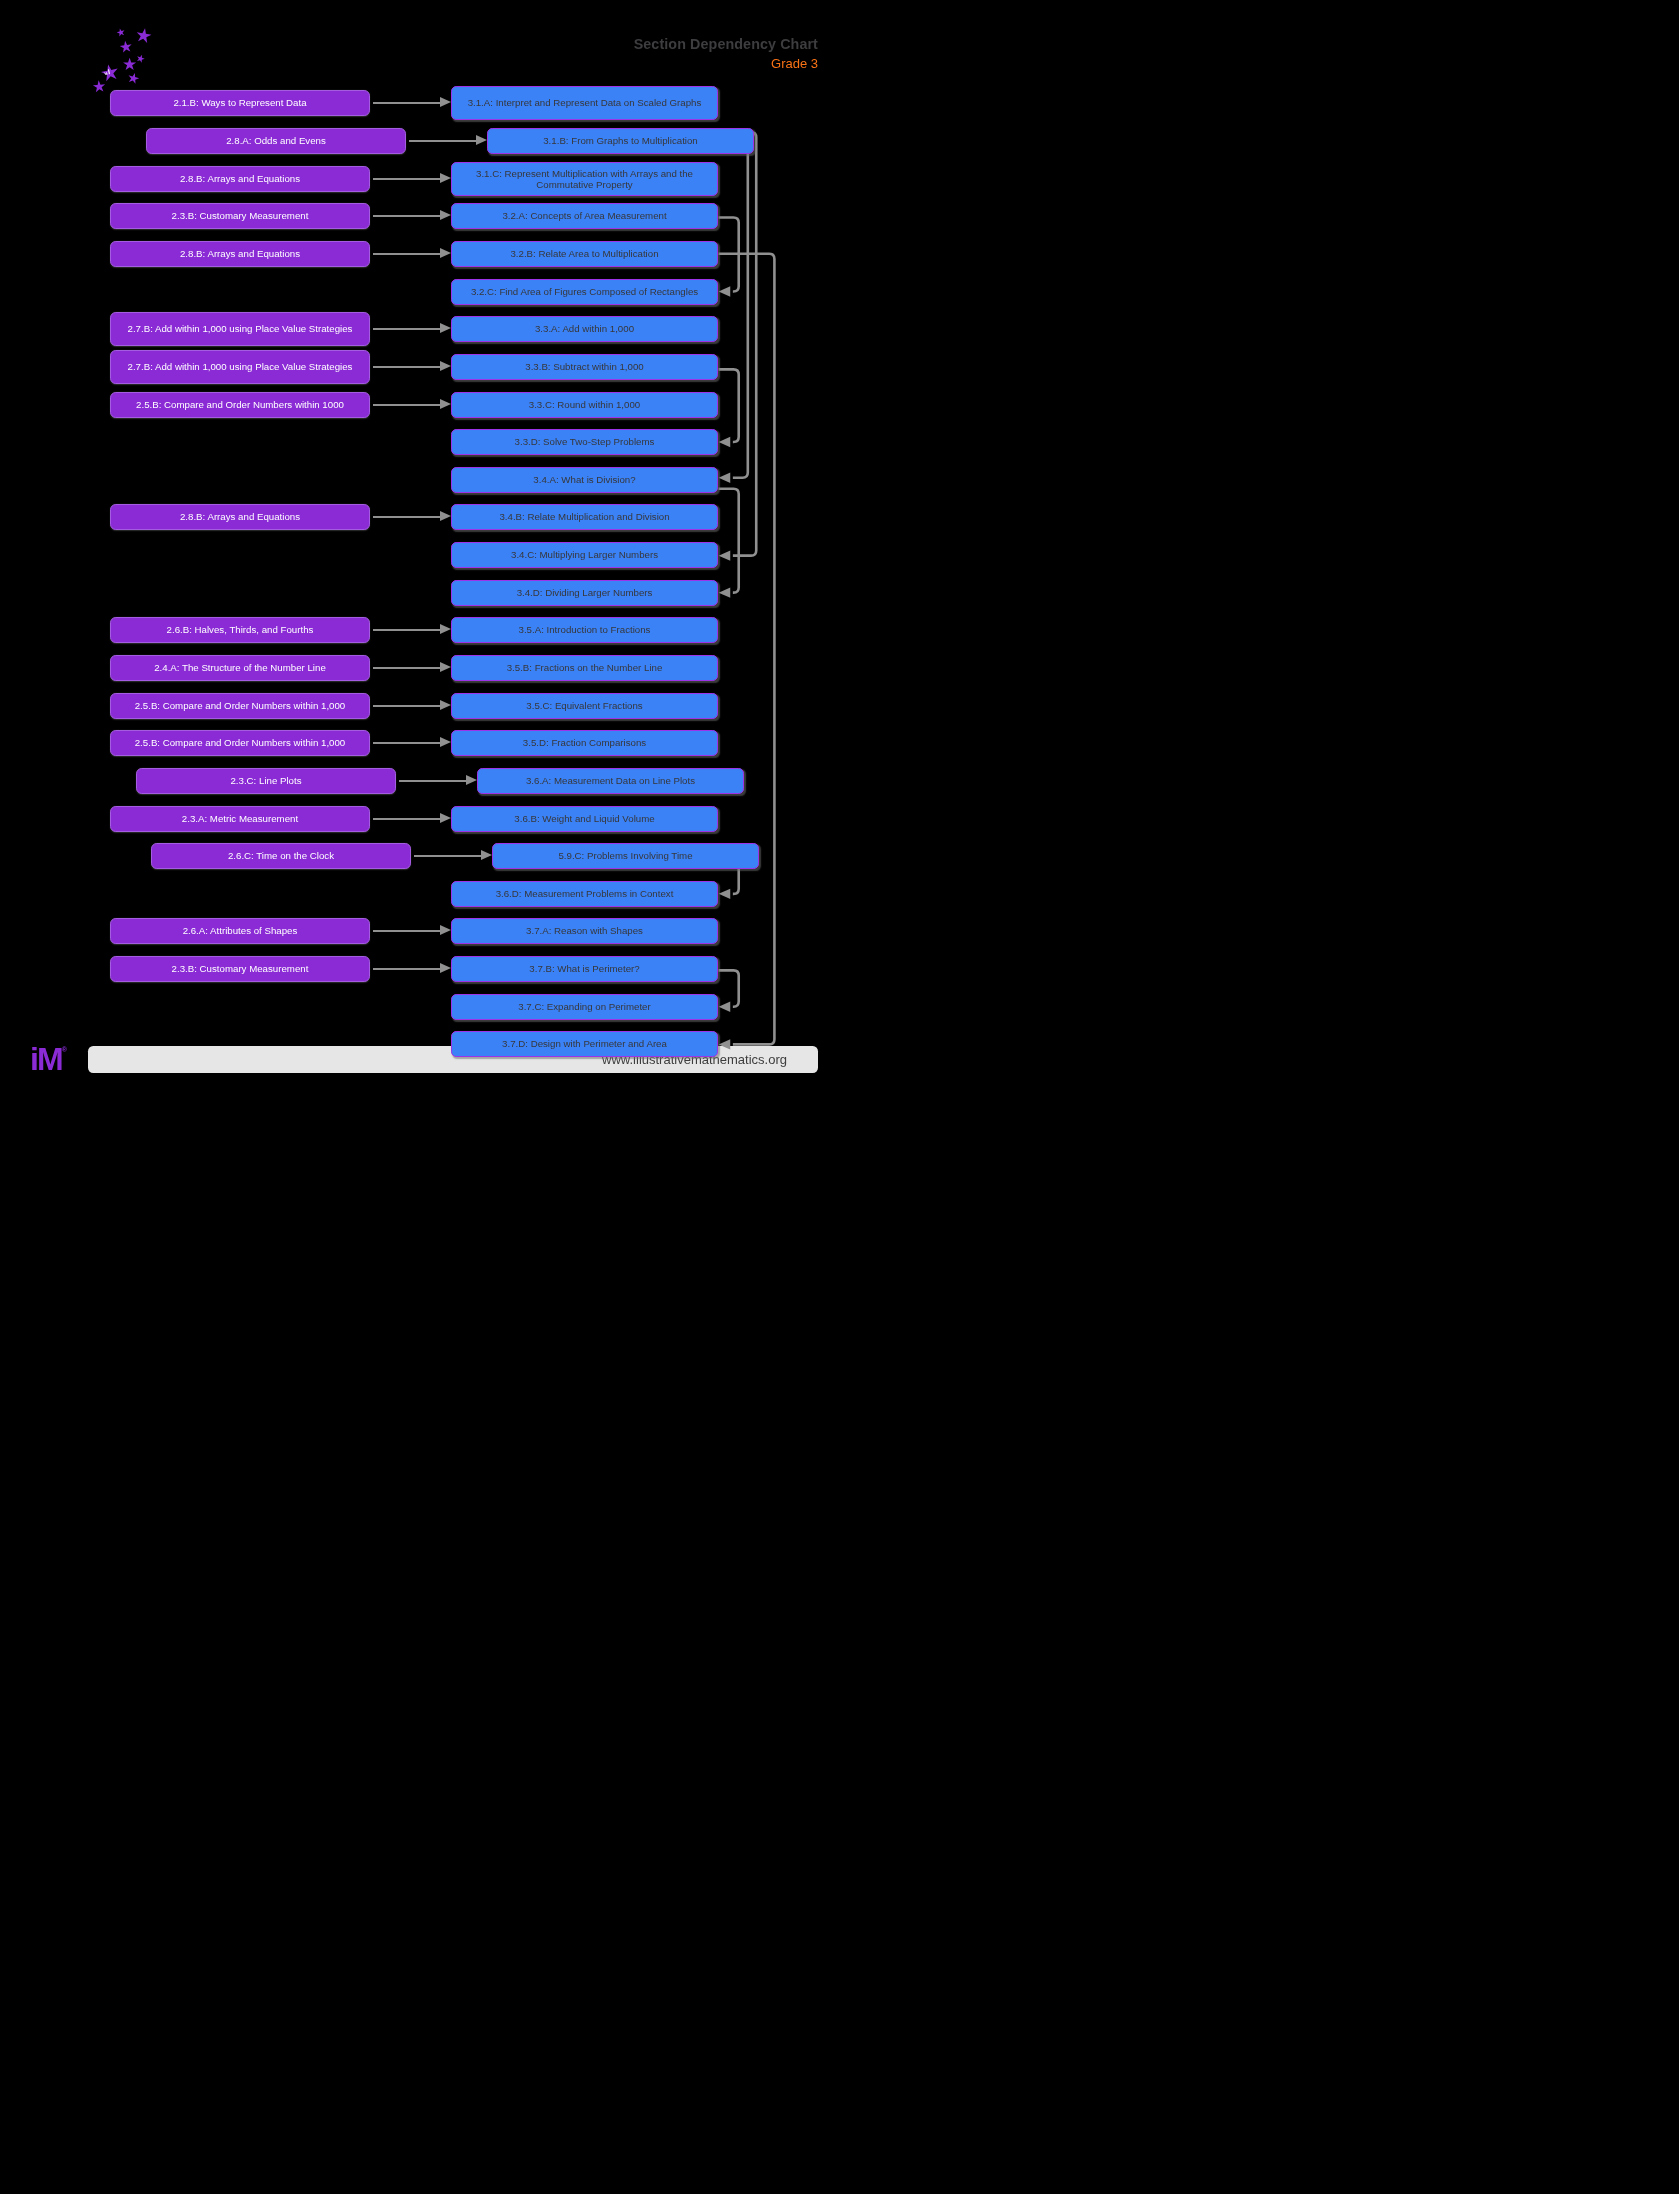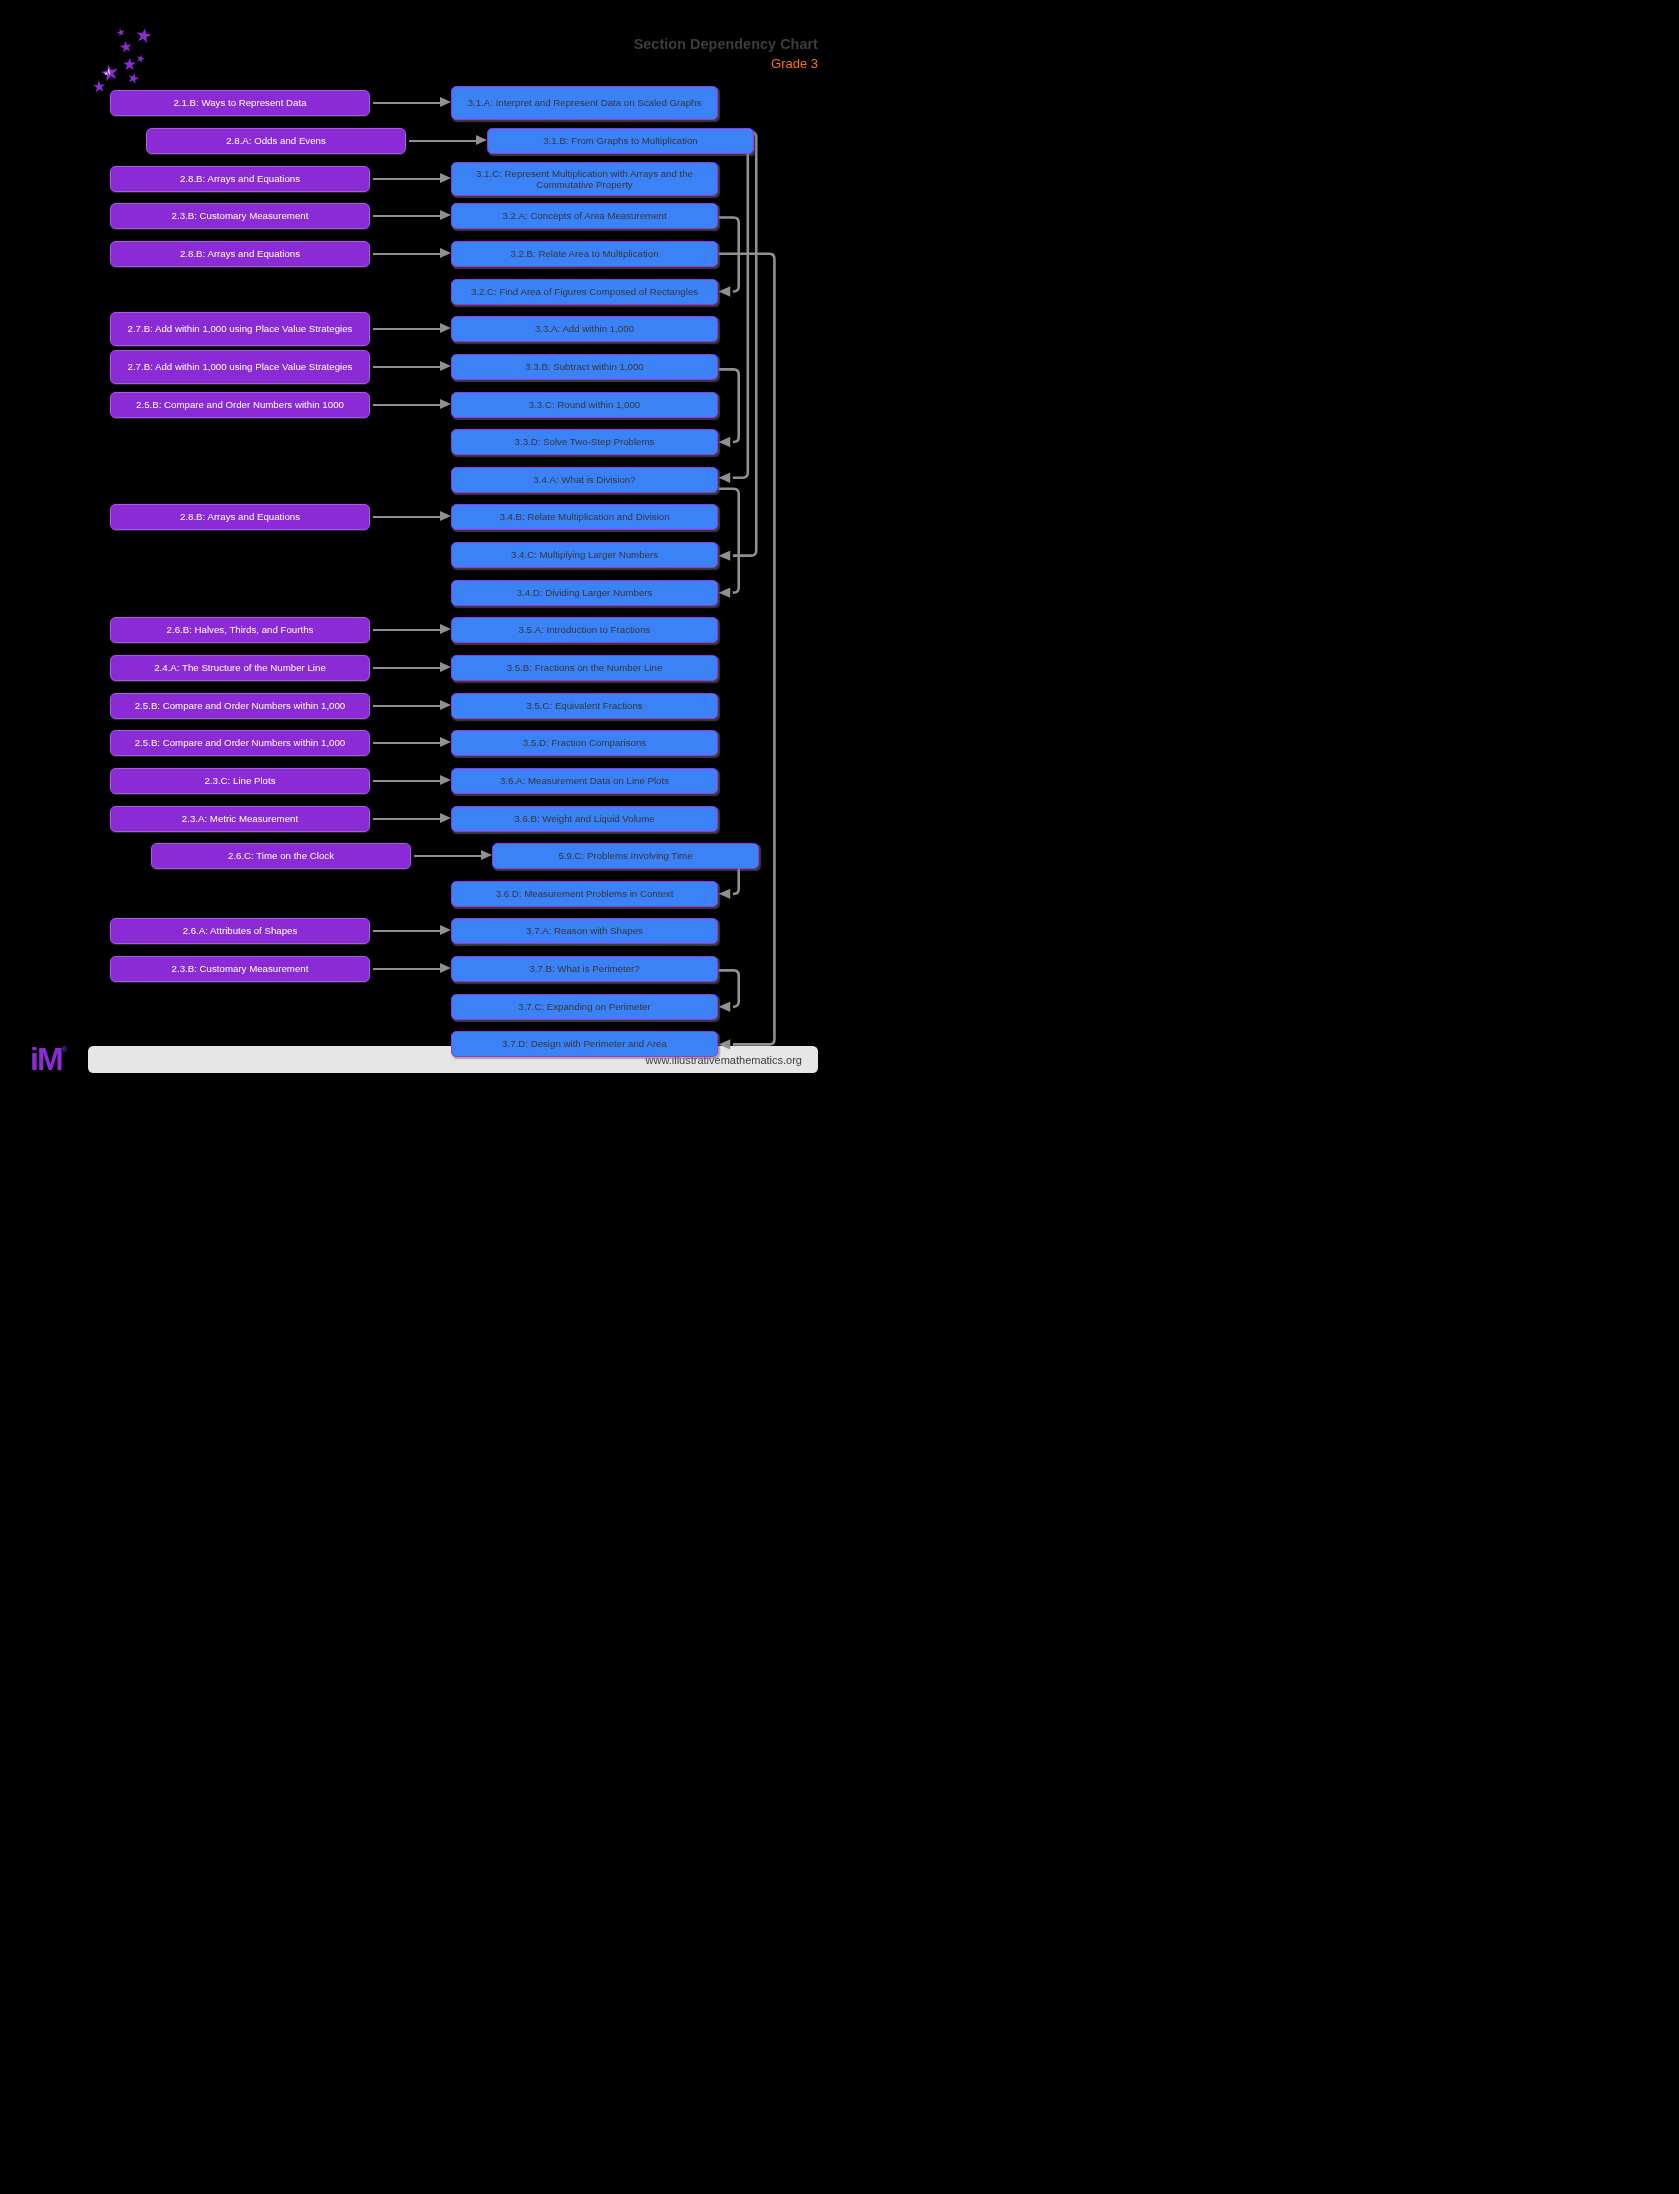--- a/index.html
+++ b/index.html
@@ -52,22 +52,22 @@
     content:"";position:absolute;left:67px;top:-4.5px;width:0;height:0;
     border-top:5.8px solid transparent;border-bottom:5.8px solid transparent;
     border-left:11px solid var(--gray);
   }
   #loops{position:absolute;left:0;top:0;z-index:1;pointer-events:none;}
   
   #footer-bar{
     position:absolute;left:88px;top:1046px;width:730px;height:27px;
     background:#e6e6e6;border-radius:5.2px;z-index:1;
     display:flex;align-items:center;justify-content:flex-end;
-    padding-right:16px;box-sizing:border-box;
-    font-size:11px;color:#3d3d3d;
+    padding-right:31px;box-sizing:border-box;
+    font-size:13px;color:#3d3d3d;
   }
   #im-logo{
     position:absolute;left:30px;top:1043px;z-index:2;
     color:var(--purple);font-weight:bold;font-size:32px;letter-spacing:-1.9px;line-height:1;
   }
   #im-logo sup{font-size:7.1px;letter-spacing:0;vertical-align:18px;}
 </style>
 </head>
 <body>
 
@@ -159,21 +159,21 @@
     <div class="row" style="top: 687px;">
       <div class="lbox">2.5.B: Compare and Order Numbers within 1,000</div>
       <div class="harrow"></div>
       <div class="rbox">3.5.C: Equivalent Fractions</div>
     </div>
     <div class="row" style="top: 724px;">
       <div class="lbox">2.5.B: Compare and Order Numbers within 1,000</div>
       <div class="harrow"></div>
       <div class="rbox">3.5.D: Fraction Comparisons</div>
     </div>
-    <div class="row" style="top: 762px;">
+    <div class="row" style="top: 762px; margin-left: 26px;">
       <div class="lbox">2.3.C: Line Plots</div>
       <div class="harrow"></div>
       <div class="rbox">3.6.A: Measurement Data on Line Plots</div>
     </div>
     <div class="row" style="top: 800px;">
       <div class="lbox">2.3.A: Metric Measurement</div>
       <div class="harrow"></div>
       <div class="rbox">3.6.B: Weight and Liquid Volume</div>
     </div>
     <div class="row" style="top: 837px; margin-left: 41px;">

